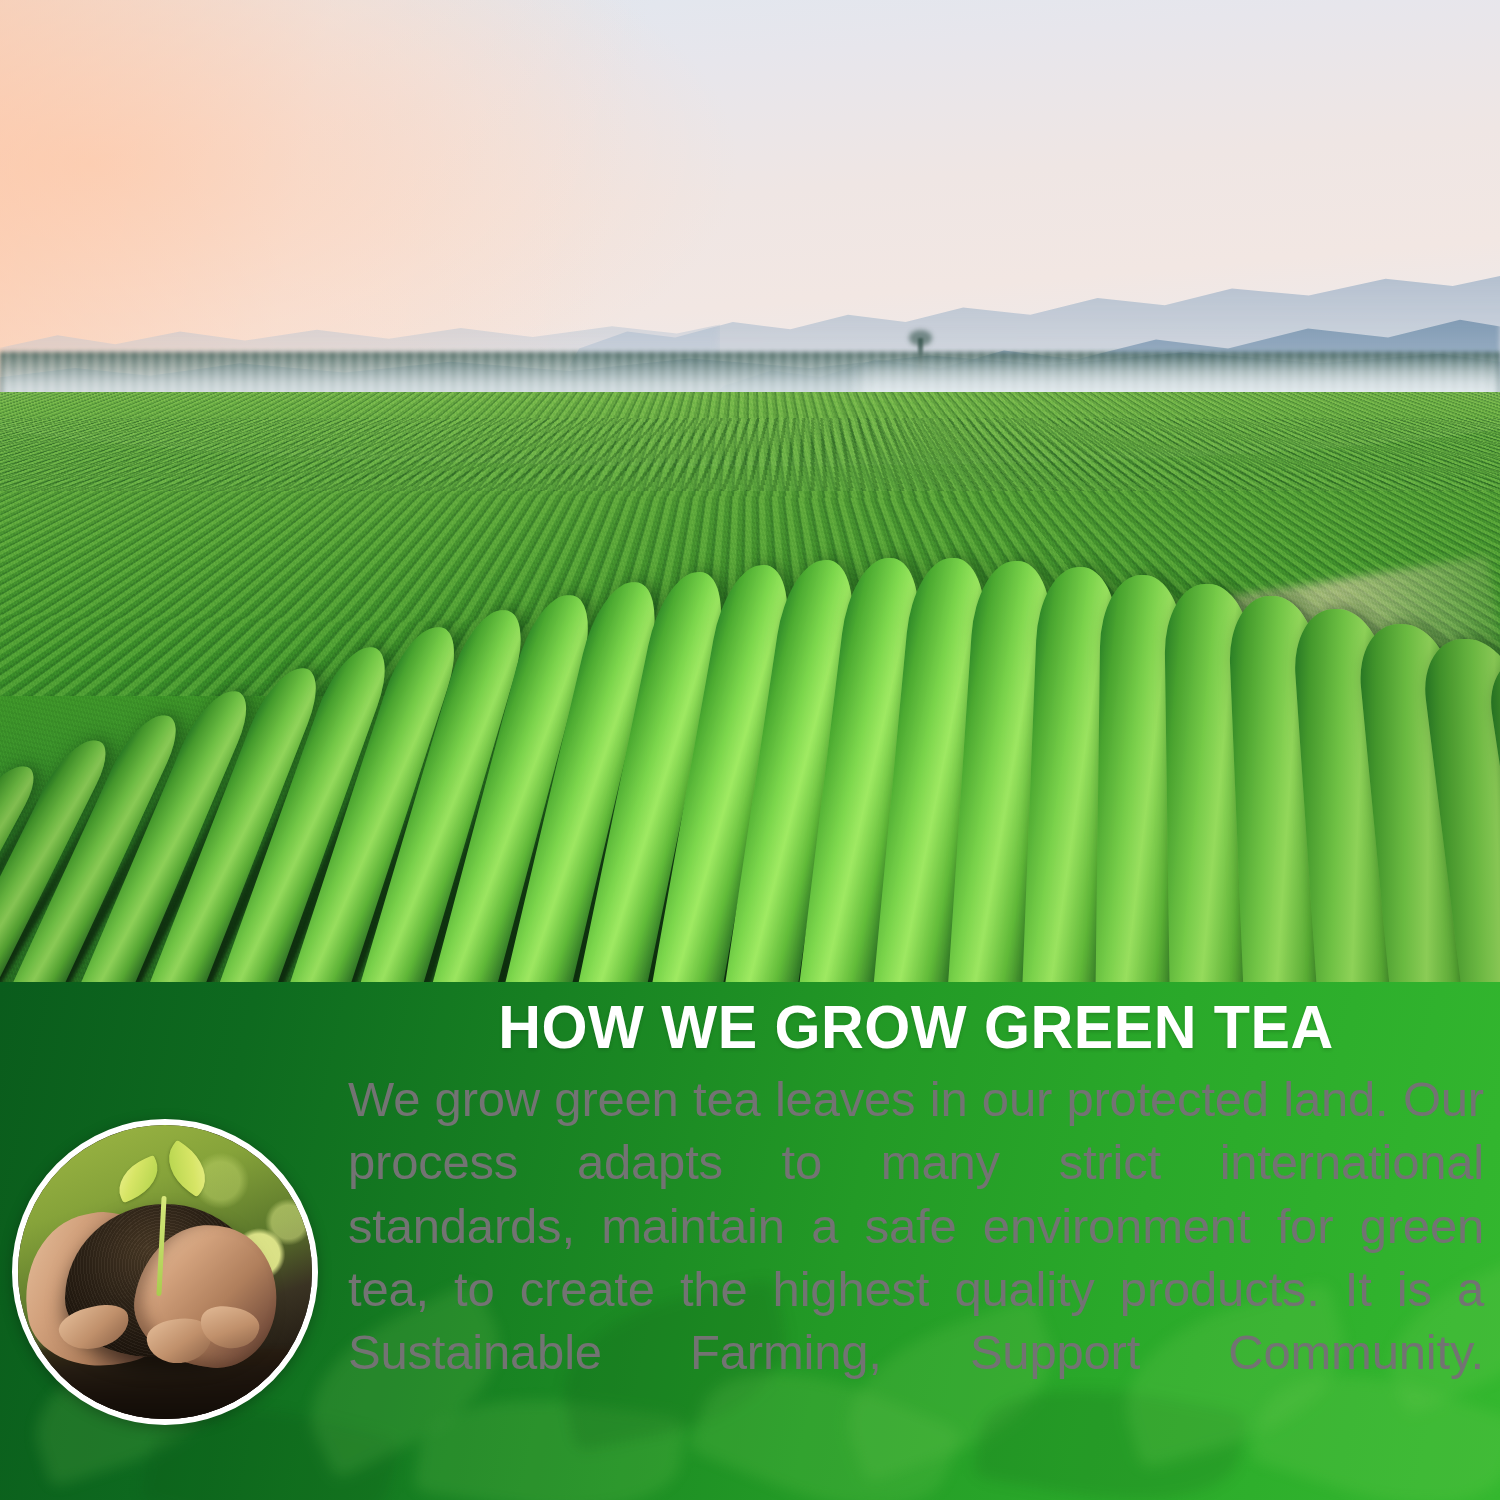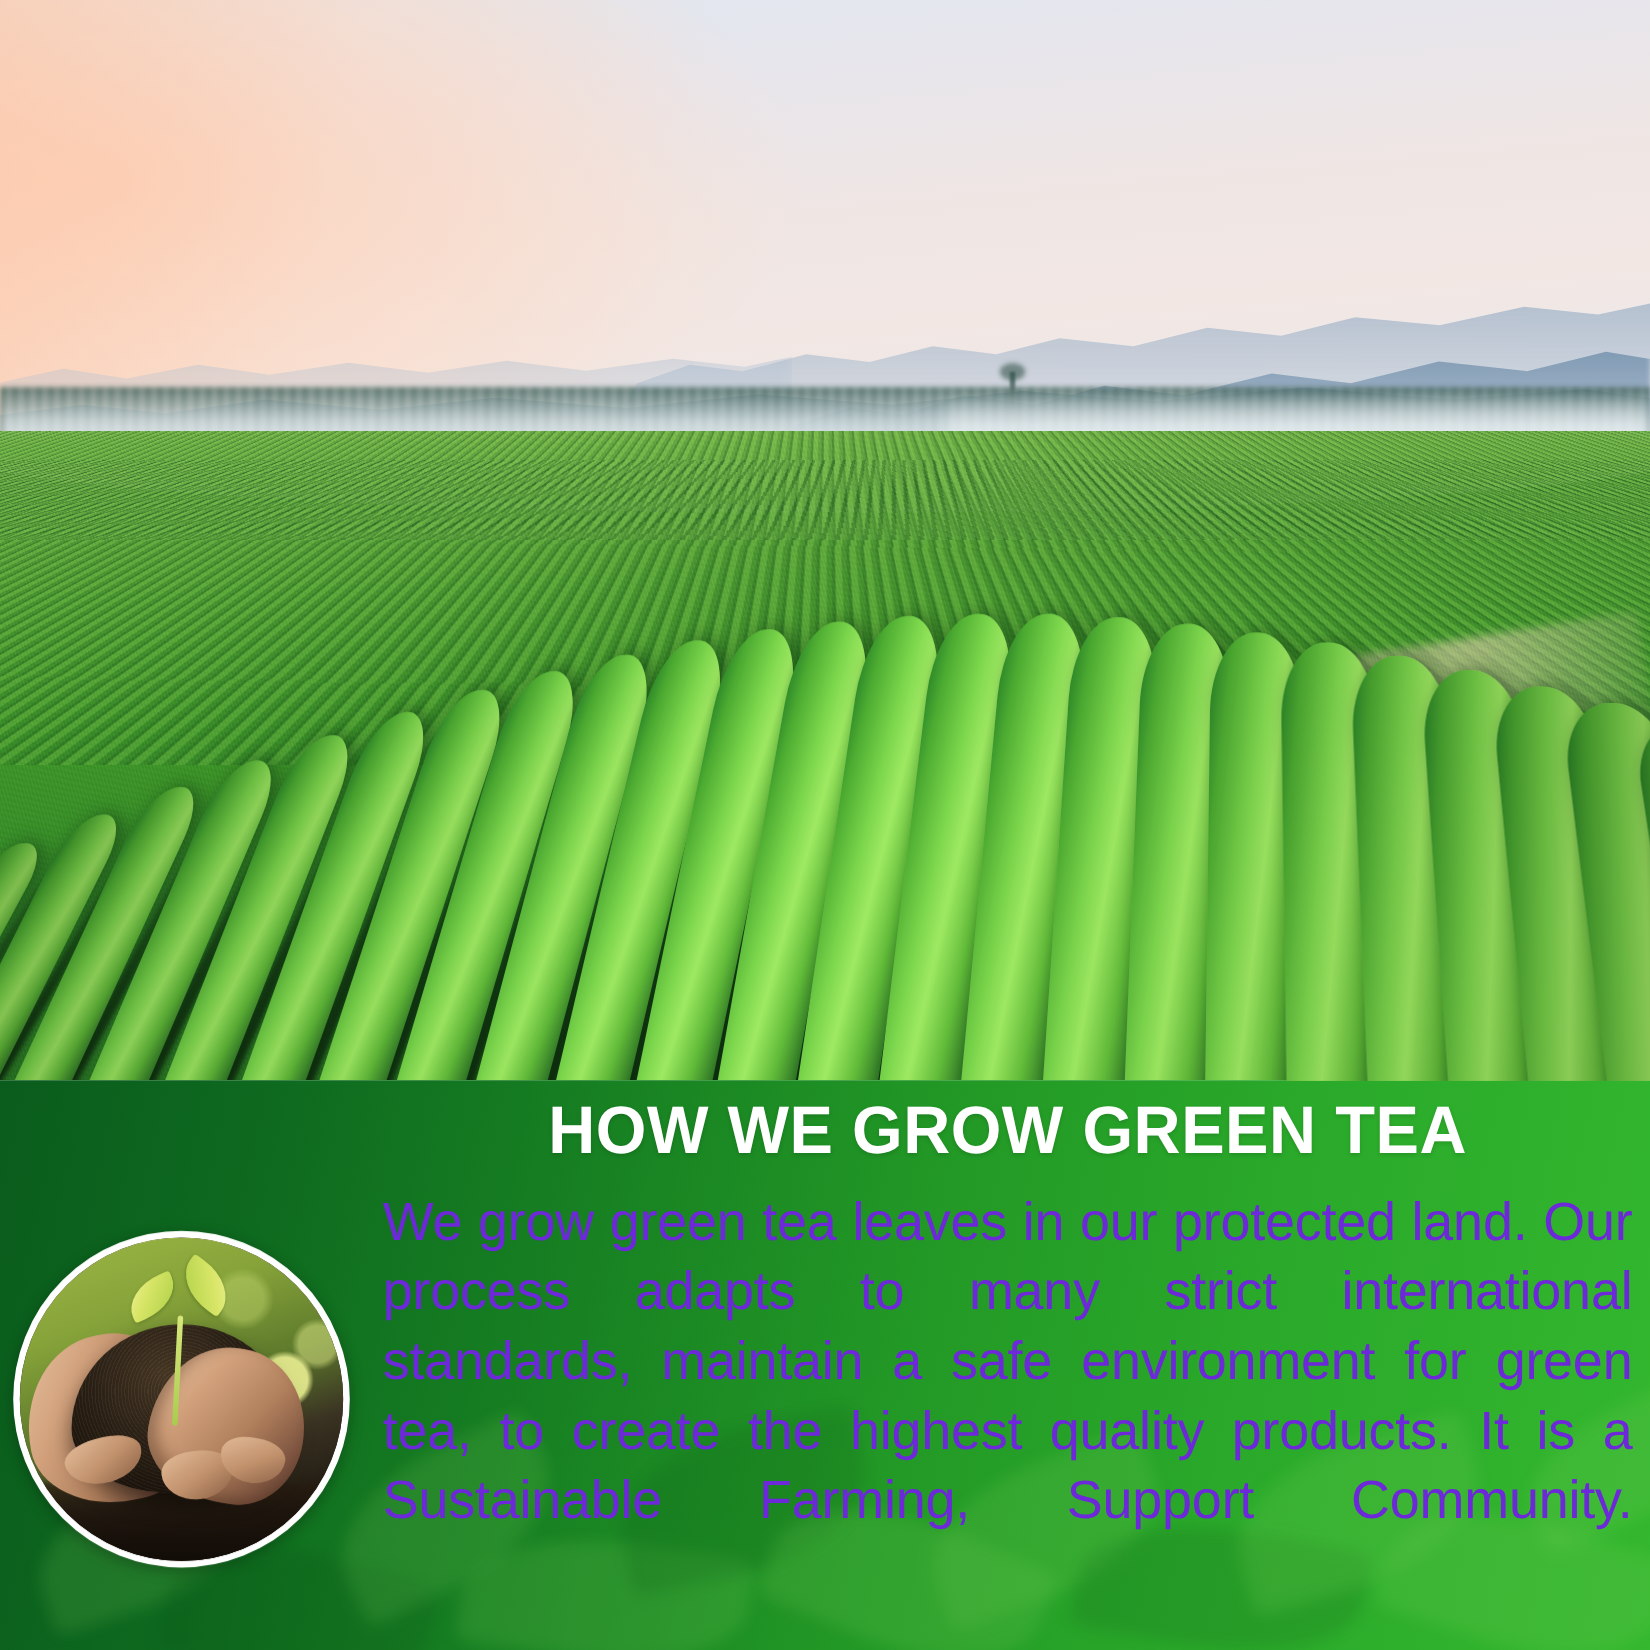--- a/index.html
+++ b/index.html
@@ -212,21 +212,21 @@
   }
 
   .panel-text { position:absolute; left:348px; top:996px; width:1136px; }
   .headline {
     color:#fff; font-weight:700; font-size:61px; letter-spacing:.5px;
     line-height:1.02; text-align:center; white-space:nowrap;
     transform:scaleX(.97); transform-origin:center;
     text-shadow:0 2px 4px rgba(0,0,0,.14);
   }
   .body-copy {
-    margin-top:22px; color:#6d28d9; font-size:49px; line-height:1.29;
+    margin-top:10px; color:#737373; font-size:49px; line-height:1.29;
     text-align:justify; text-justify:inter-word; font-weight:400;
     letter-spacing:-.2px;
   }
   .body-copy:after { content:""; display:inline-block; width:100%; }
 </style>
 </head>
 <body>
 
 <div id="poster">
 

